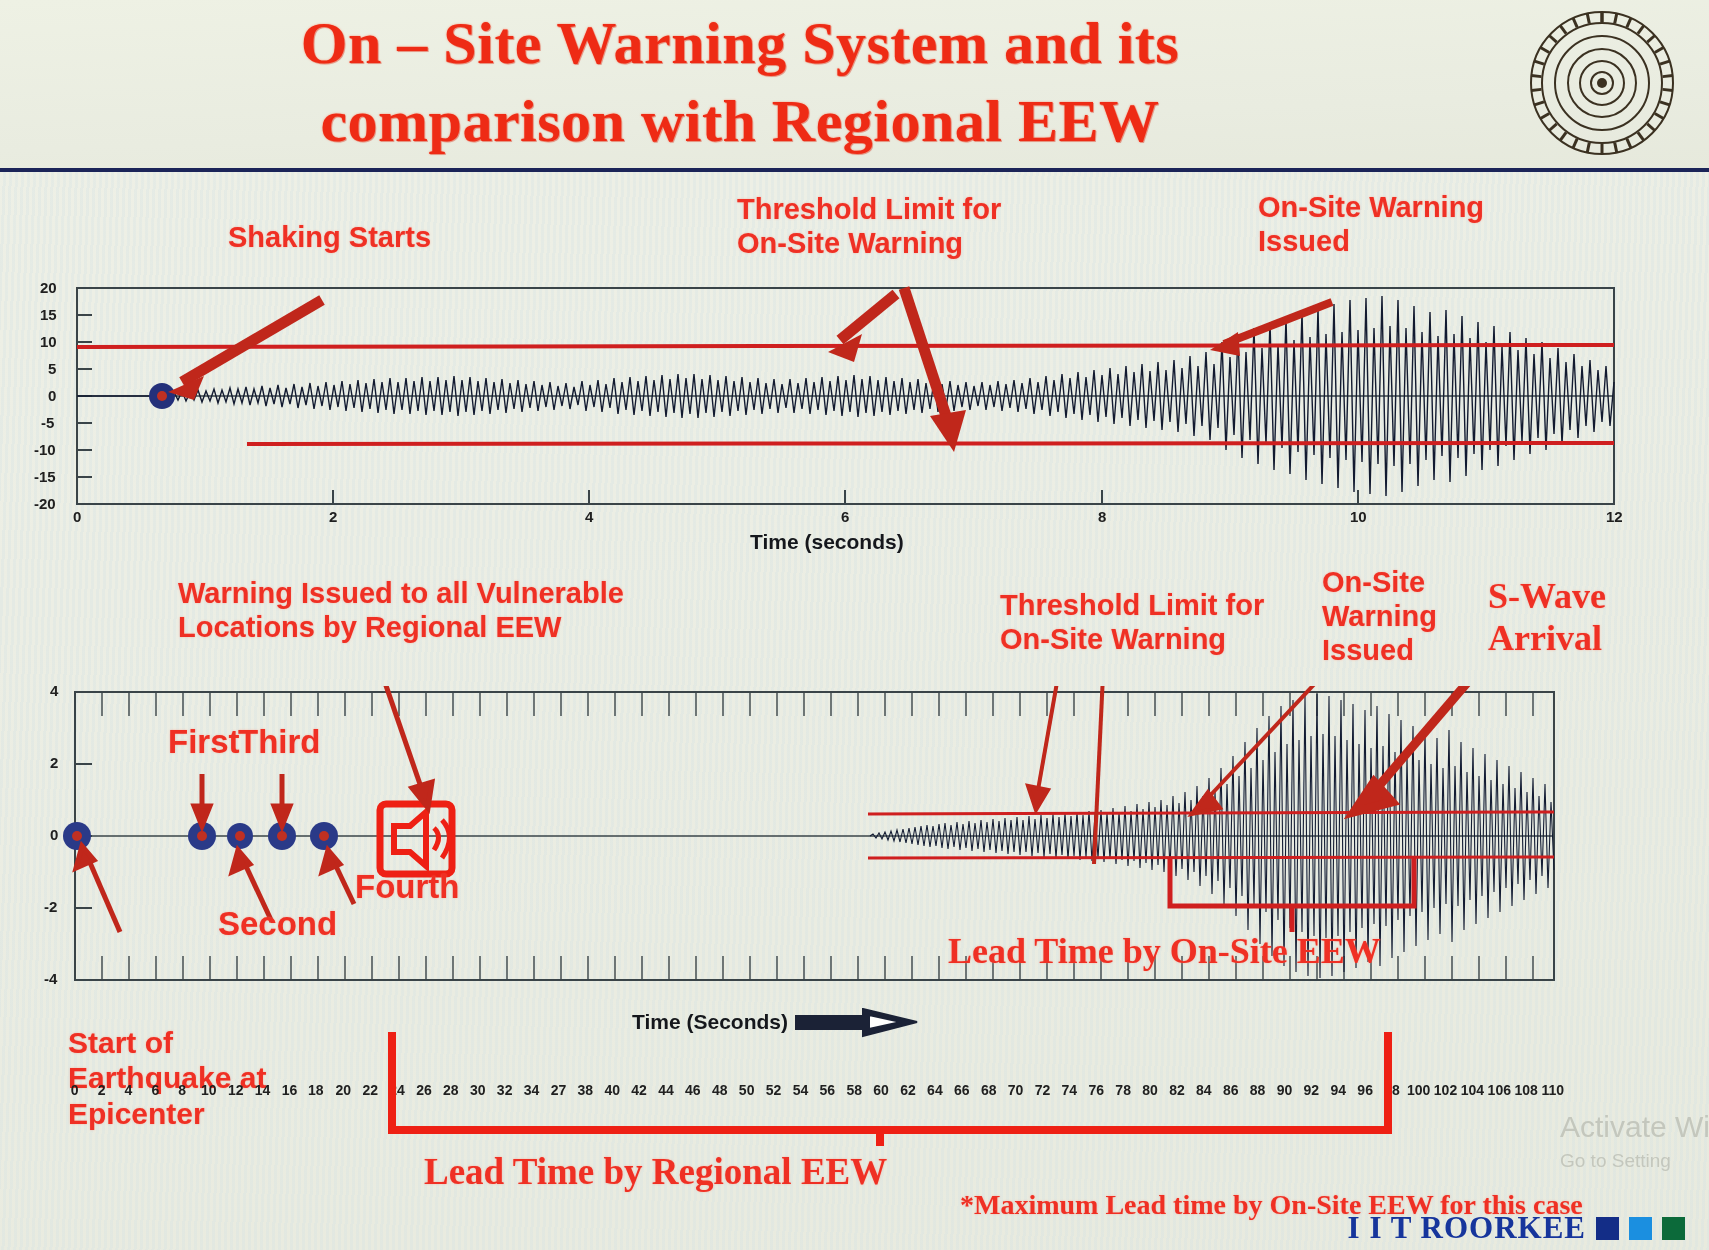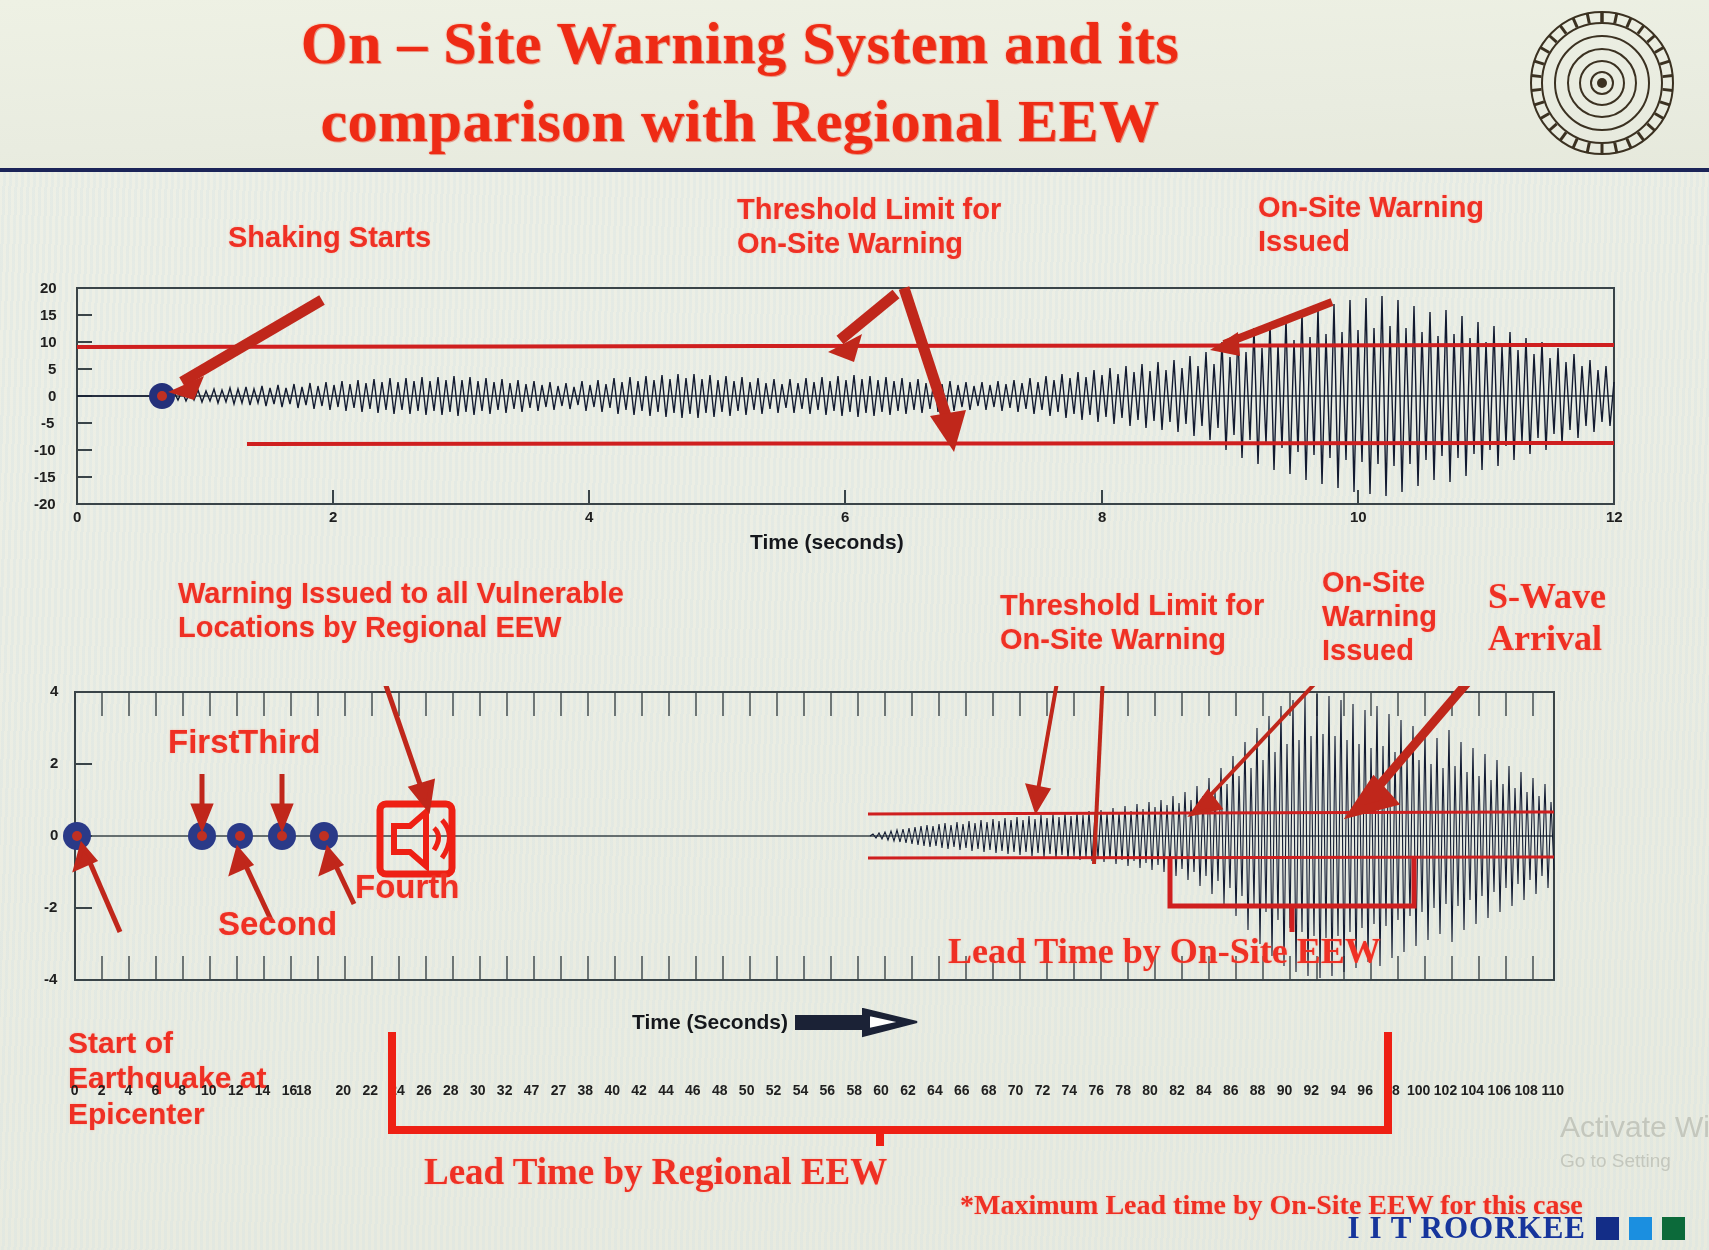--- a/index.html
+++ b/index.html
@@ -550,29 +550,29 @@
   <div id="bottom-xticklabels">
       <div class="axis-num axis-num-sm" style="position: absolute; left: 70.8px; top: 1082px;">0</div>
       <div class="axis-num axis-num-sm" style="position: absolute; left: 97.6909px; top: 1082px;">2</div>
       <div class="axis-num axis-num-sm" style="position: absolute; left: 124.582px; top: 1082px;">4</div>
       <div class="axis-num axis-num-sm" style="position: absolute; left: 151.473px; top: 1082px;">6</div>
       <div class="axis-num axis-num-sm" style="position: absolute; left: 178.364px; top: 1082px;">8</div>
       <div class="axis-num axis-num-sm" style="position: absolute; left: 201.055px; top: 1082px;">10</div>
       <div class="axis-num axis-num-sm" style="position: absolute; left: 227.945px; top: 1082px;">12</div>
       <div class="axis-num axis-num-sm" style="position: absolute; left: 254.836px; top: 1082px;">14</div>
       <div class="axis-num axis-num-sm" style="position: absolute; left: 281.727px; top: 1082px;">16</div>
-      <div class="axis-num axis-num-sm" style="position: absolute; left: 296px; top: 1082px;">18</div>
+      <div class="axis-num axis-num-sm" style="position: absolute; left: 308px; top: 1082px;">18</div>
       <div class="axis-num axis-num-sm" style="position: absolute; left: 335.509px; top: 1082px;">20</div>
       <div class="axis-num axis-num-sm" style="position: absolute; left: 362.4px; top: 1082px;">22</div>
       <div class="axis-num axis-num-sm" style="position: absolute; left: 389.291px; top: 1082px;">24</div>
       <div class="axis-num axis-num-sm" style="position: absolute; left: 416.182px; top: 1082px;">26</div>
       <div class="axis-num axis-num-sm" style="position: absolute; left: 443.073px; top: 1082px;">28</div>
       <div class="axis-num axis-num-sm" style="position: absolute; left: 469.964px; top: 1082px;">30</div>
       <div class="axis-num axis-num-sm" style="position: absolute; left: 496.855px; top: 1082px;">32</div>
-      <div class="axis-num axis-num-sm" style="position: absolute; left: 523.745px; top: 1082px;">47</div>
+      <div class="axis-num axis-num-sm" style="position: absolute; left: 523.745px; top: 1082px;">34</div>
       <div class="axis-num axis-num-sm" style="position: absolute; left: 550.636px; top: 1082px;">27</div>
       <div class="axis-num axis-num-sm" style="position: absolute; left: 577.527px; top: 1082px;">38</div>
       <div class="axis-num axis-num-sm" style="position: absolute; left: 604.418px; top: 1082px;">40</div>
       <div class="axis-num axis-num-sm" style="position: absolute; left: 631.309px; top: 1082px;">42</div>
       <div class="axis-num axis-num-sm" style="position: absolute; left: 658.2px; top: 1082px;">44</div>
       <div class="axis-num axis-num-sm" style="position: absolute; left: 685.091px; top: 1082px;">46</div>
       <div class="axis-num axis-num-sm" style="position: absolute; left: 711.982px; top: 1082px;">48</div>
       <div class="axis-num axis-num-sm" style="position: absolute; left: 738.873px; top: 1082px;">50</div>
       <div class="axis-num axis-num-sm" style="position: absolute; left: 765.764px; top: 1082px;">52</div>
       <div class="axis-num axis-num-sm" style="position: absolute; left: 792.655px; top: 1082px;">54</div>

